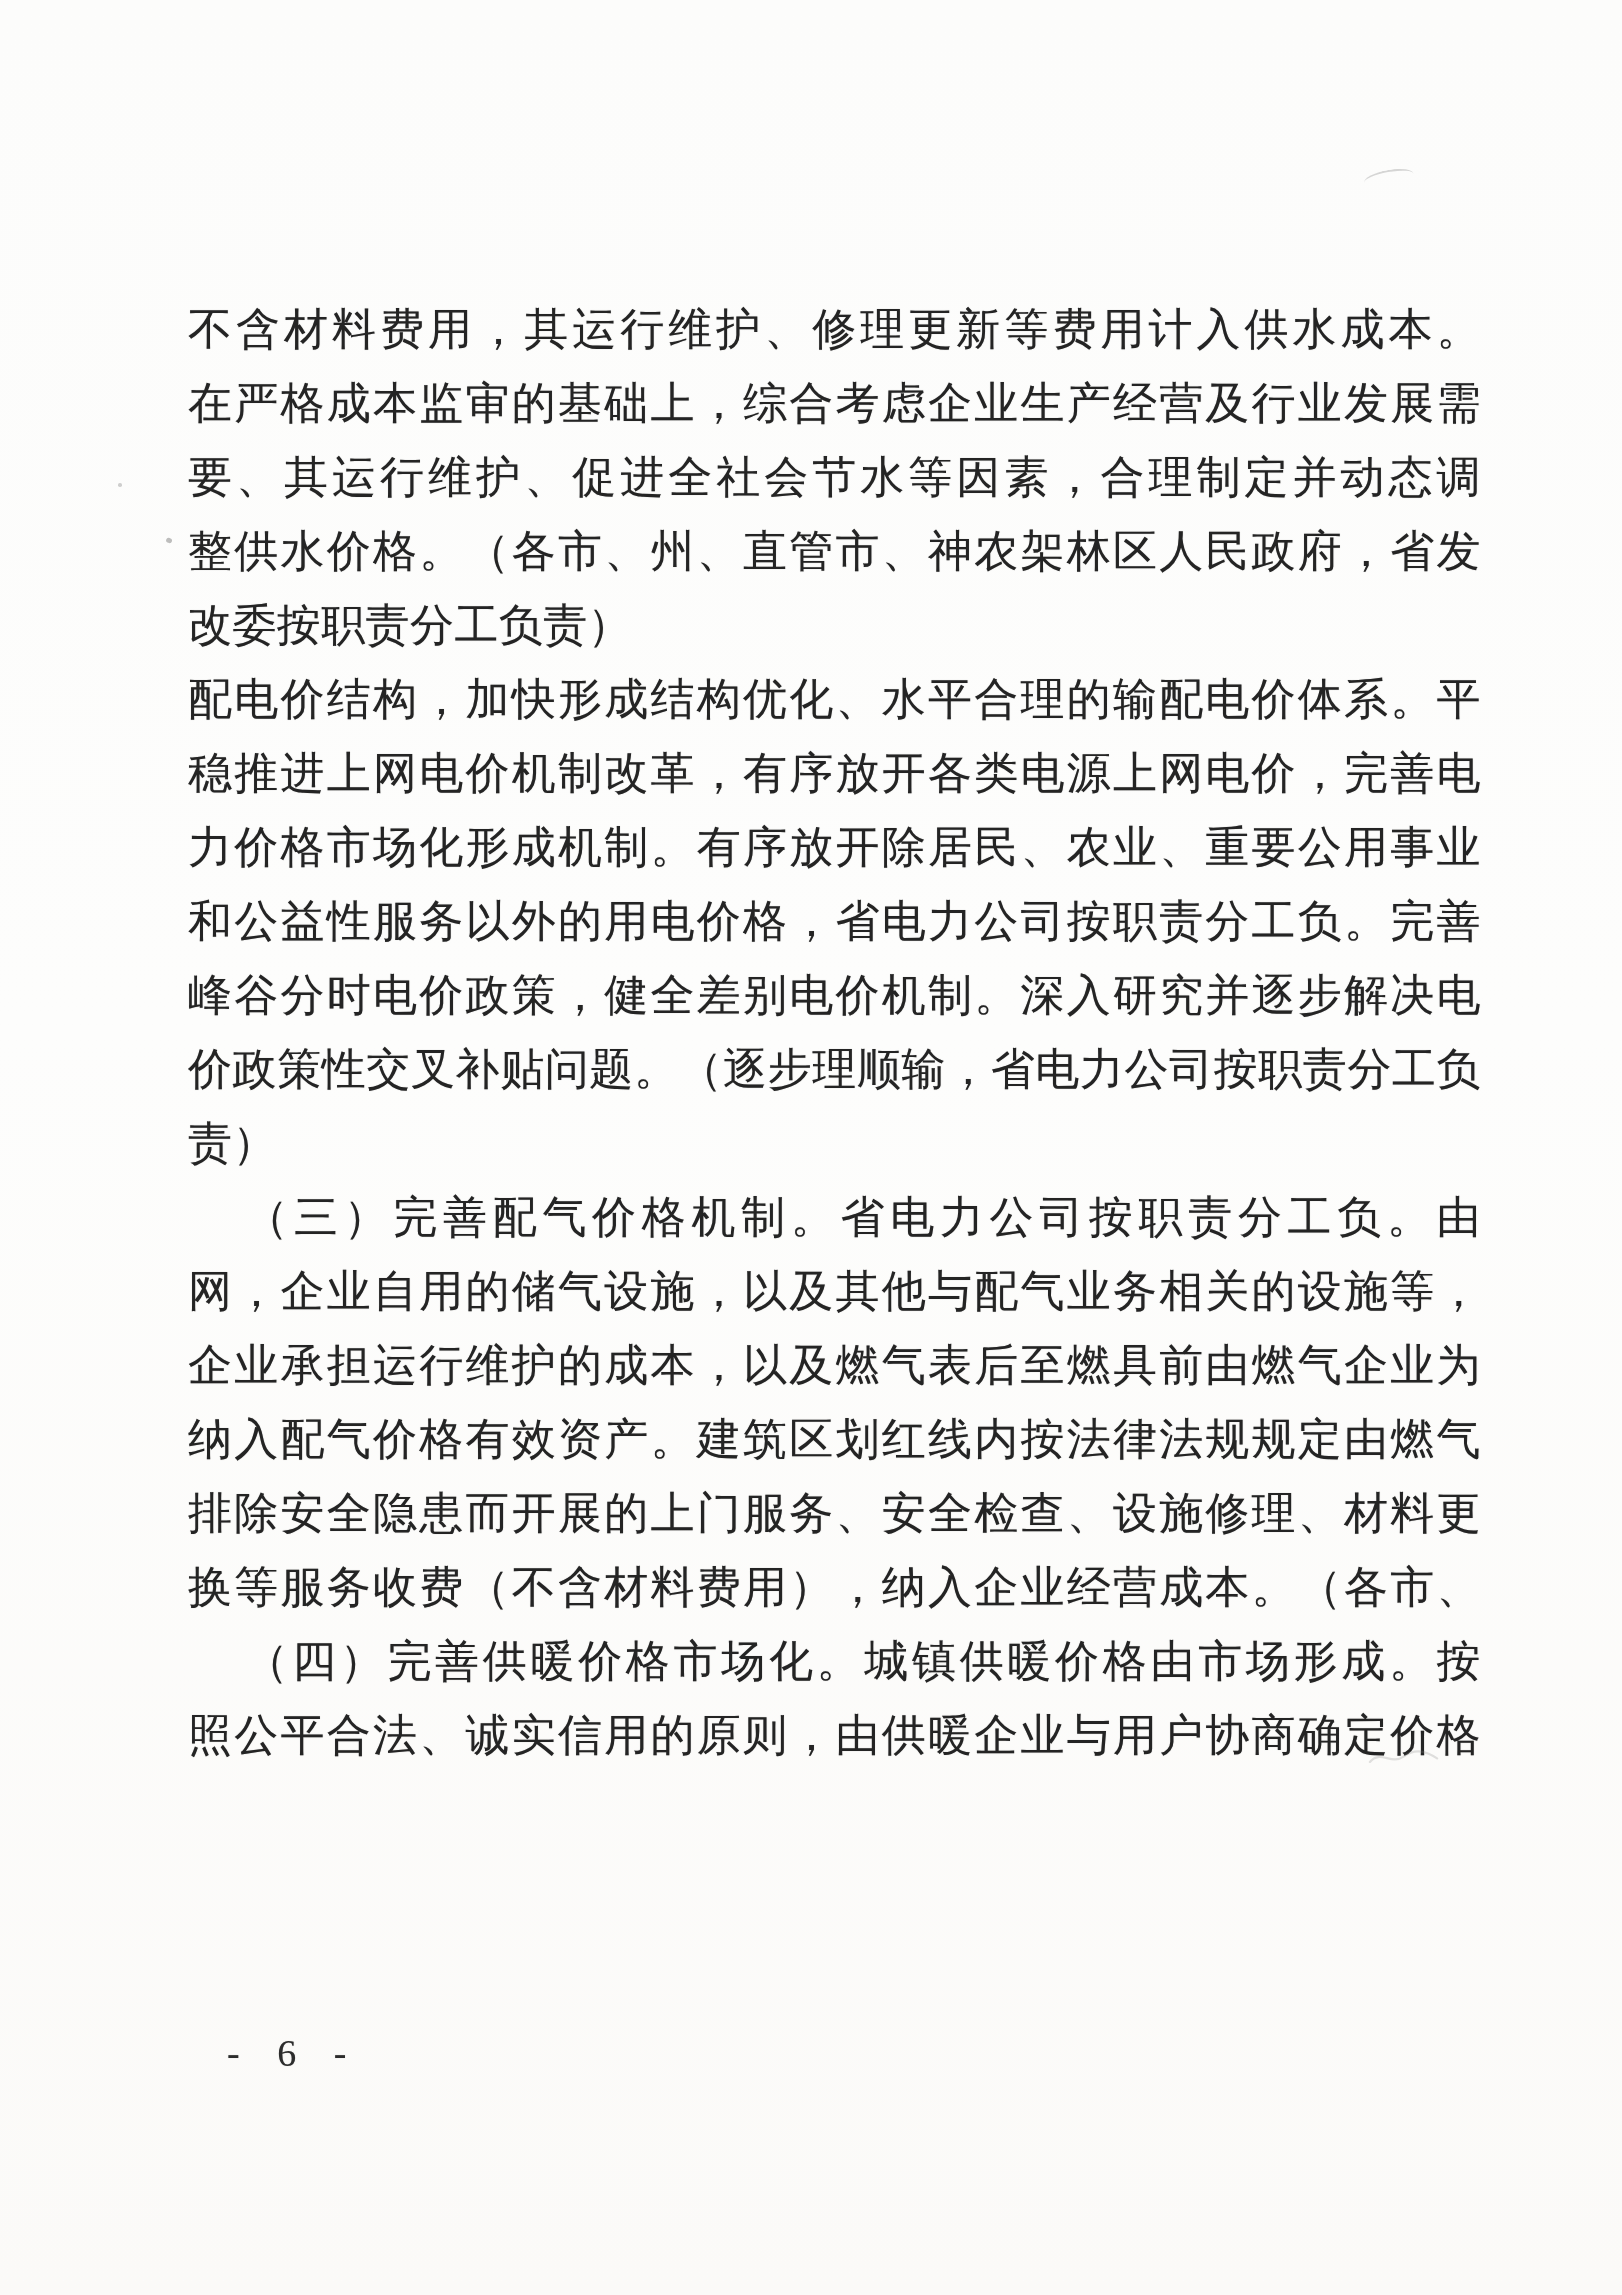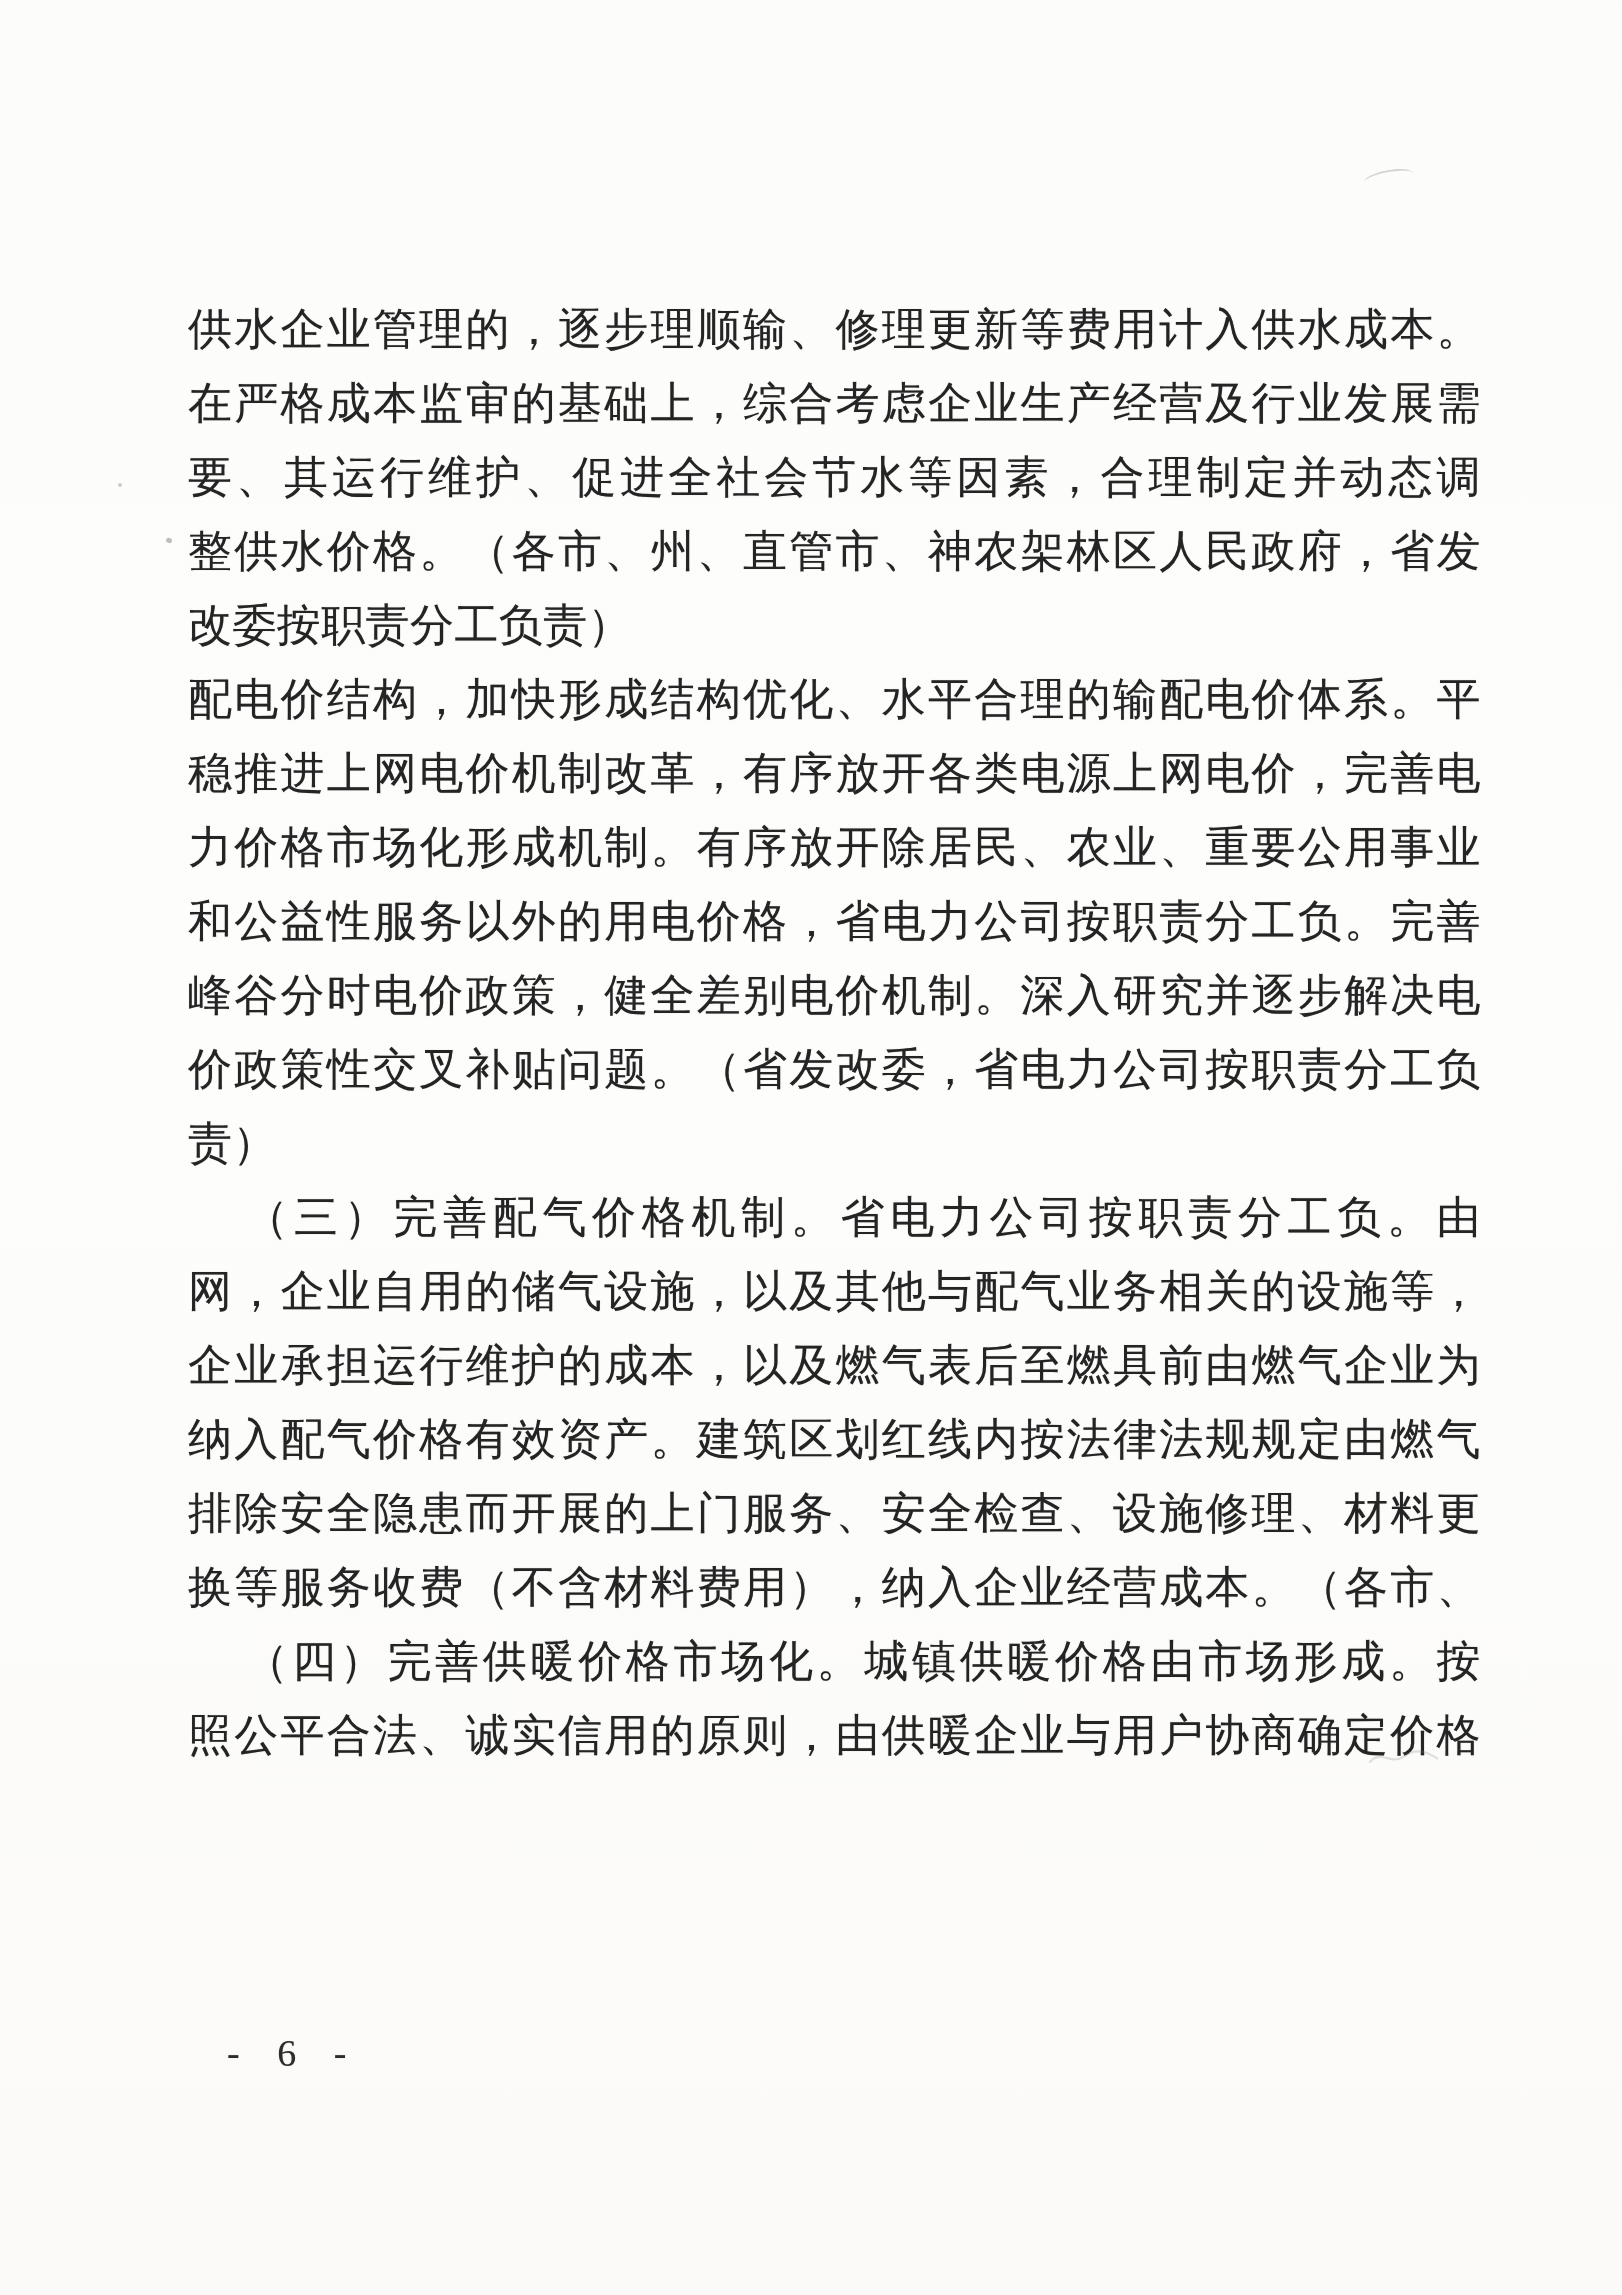--- a/index.html
+++ b/index.html
@@ -75,33 +75,33 @@
     border-radius: 50%;
   }
 </style>
 </head>
 <body>
 
 <div class="page">
 
   <main class="body-text">
       <div class="para">
-        <div class="line">供水企业管理的，逐步理顺输、修理更新等费用计入供水成本。</div>
+        <div class="line">不含材料费用，其运行维护、修理更新等费用计入供水成本。</div>
         <div class="line">在严格成本监审的基础上，综合考虑企业生产经营及行业发展需</div>
         <div class="line">要、其运行维护、促进全社会节水等因素，合理制定并动态调</div>
         <div class="line">整供水价格。（各市、州、直管市、神农架林区人民政府，省发</div>
         <div class="line para-end">改委按职责分工负责）</div>
       </div>
       <div class="para">
         <div class="line">配电价结构，加快形成结构优化、水平合理的输配电价体系。平</div>
         <div class="line">稳推进上网电价机制改革，有序放开各类电源上网电价，完善电</div>
         <div class="line">力价格市场化形成机制。有序放开除居民、农业、重要公用事业</div>
         <div class="line">和公益性服务以外的用电价格，省电力公司按职责分工负。完善</div>
         <div class="line">峰谷分时电价政策，健全差别电价机制。深入研究并逐步解决电</div>
-        <div class="line">价政策性交叉补贴问题。（省发改委，省电力公司按职责分工负</div>
+        <div class="line">价政策性交叉补贴问题。（逐步理顺输，省电力公司按职责分工负</div>
         <div class="line para-end">责）</div>
       </div>
       <div class="para">
         <div class="line indent">（三）完善配气价格机制。省电力公司按职责分工负。由</div>
         <div class="line">网，企业自用的储气设施，以及其他与配气业务相关的设施等，</div>
         <div class="line">企业承担运行维护的成本，以及燃气表后至燃具前由燃气企业为</div>
         <div class="line">纳入配气价格有效资产。建筑区划红线内按法律法规规定由燃气</div>
         <div class="line">排除安全隐患而开展的上门服务、安全检查、设施修理、材料更</div>
         <div class="line">换等服务收费（不含材料费用），纳入企业经营成本。（各市、</div>
       </div>

